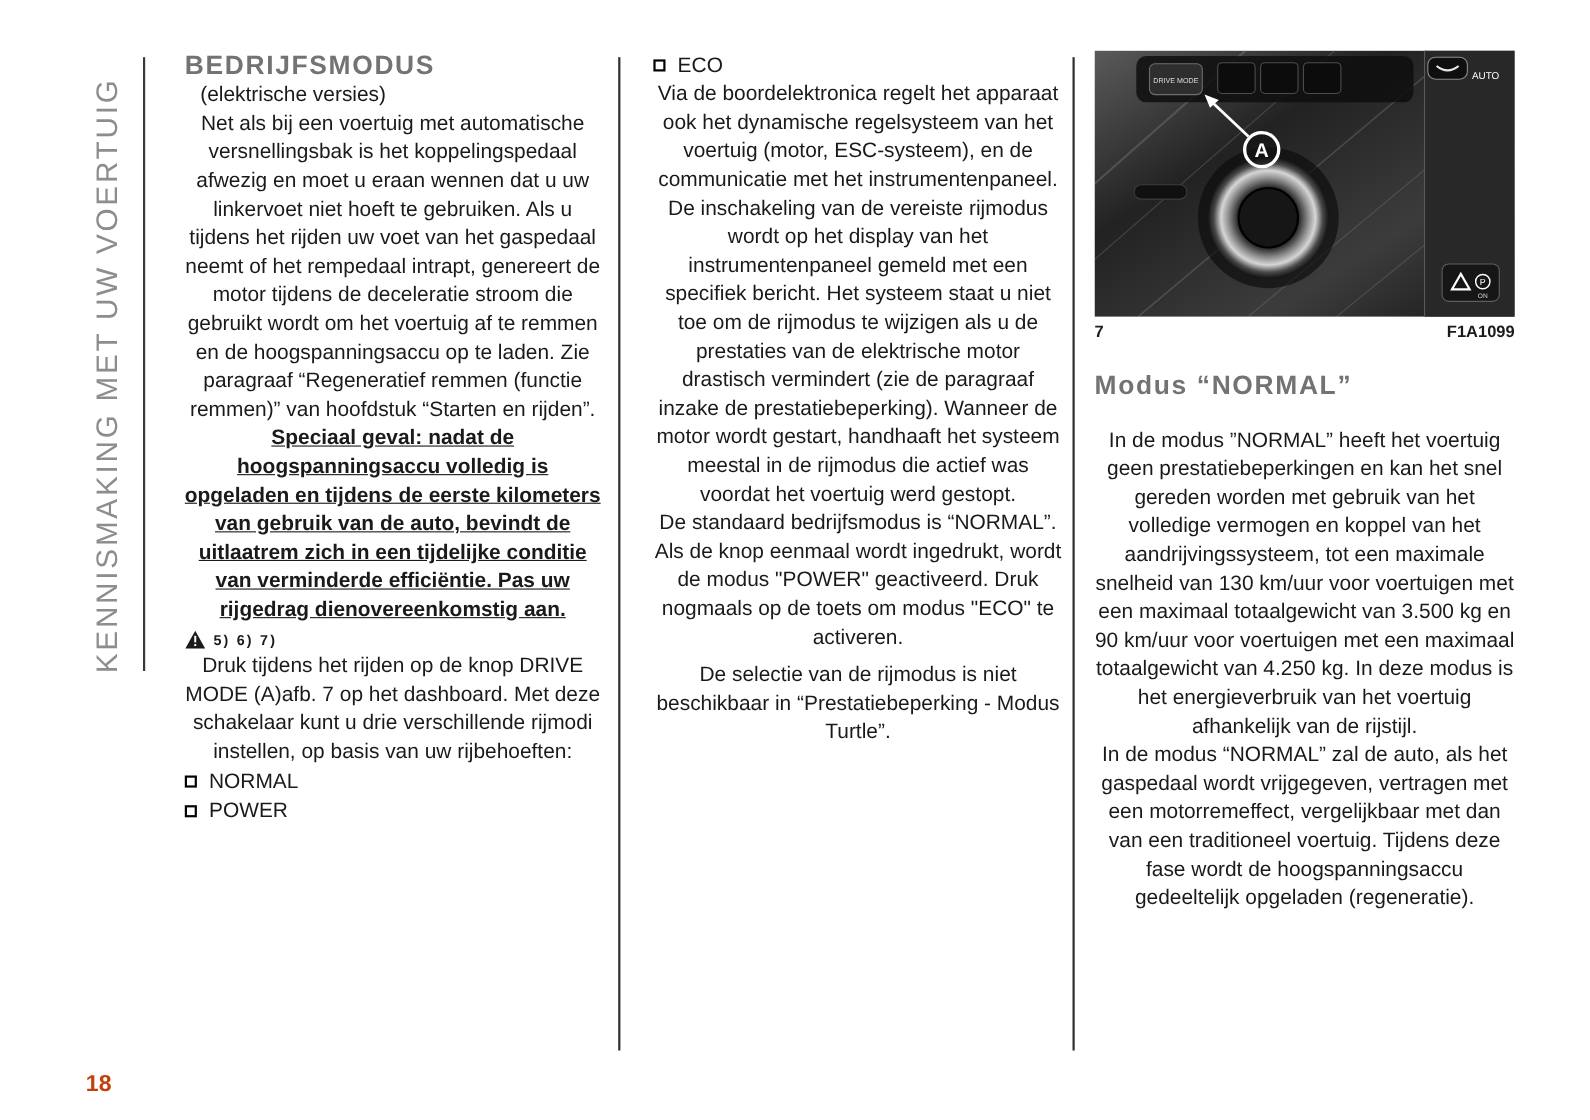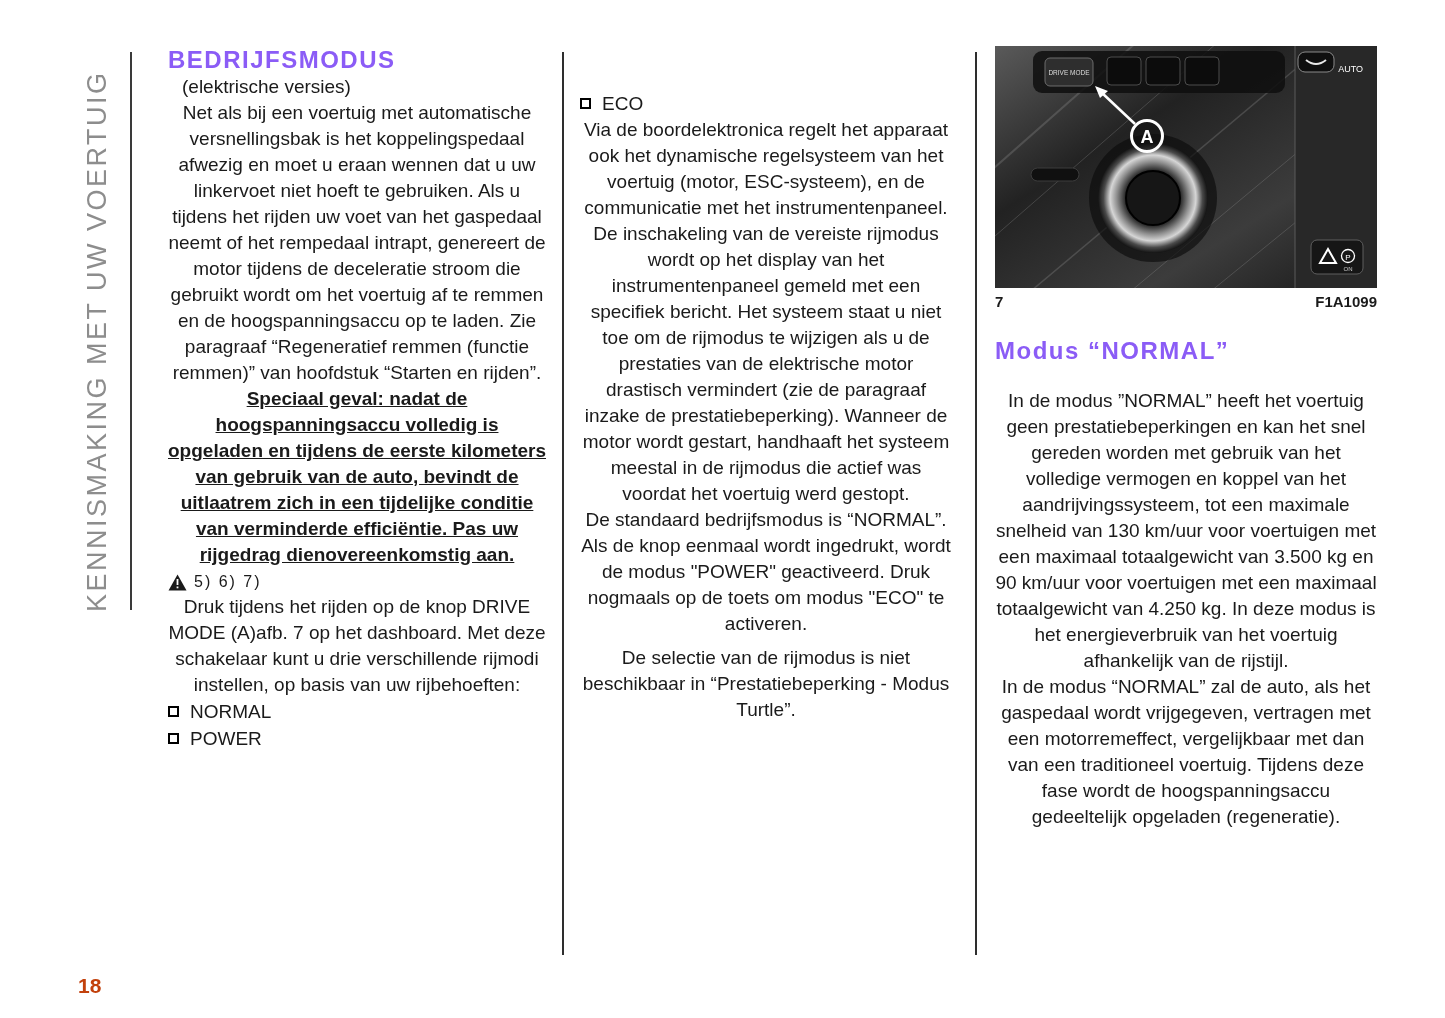--- a/index.html
+++ b/index.html
@@ -29,33 +29,33 @@
     position:absolute; left:78px; top:974px;
     font-size:21px; font-weight:bold; color:#c2410c;
   }
 
   .vrule { position:absolute; top:52px; width:2px; height:903px; background:#2e2e2e; }
   .vrule.r1 { left:562px; }
   .vrule.r2 { left:975px; }
 
   .col { position:absolute; top:46px; }
   .col1 { left:168px; width:378px; }
-  .col2 { left:580px; width:372px;margin-top:44px; }
+  .col2 { left:594px; width:372px; }
   .col3 { left:995px; width:382px; }
 
   h1.section-heading, h2.sub-section-heading {
-    font-size:24px; font-weight:bold; letter-spacing:1.5px; color:#8b5cf6;
+    font-size:24px; font-weight:bold; letter-spacing:1.5px; color:#737373;
     line-height:28px;
   }
   .subheading { font-size:19px; line-height:26px;margin-left:14px; }
   p.body { font-size:19px; line-height:26px;text-align:center; }
   p.body.bold { font-weight:bold;text-decoration:underline; }
 
   .warn-row { display:flex; align-items:center; gap:7px; margin:5px 0 3px 0; }
-  .warn-refs { font-size:16px; font-weight:normal; letter-spacing:2px; }
+  .warn-refs { font-size:13px; font-weight:bold; letter-spacing:2px; }
 
   .bullet-item { display:flex; align-items:center; gap:11px; font-size:19px; line-height:27px; }
   .sq {
     width:11px; height:11px; border:2px solid #000; flex:none; display:inline-block;
     background:#fff;
   }
 
   .figure-wrap { width:382px; height:242px; position:relative; }
   .figure-wrap svg { display:block; }
   .fig-row {

